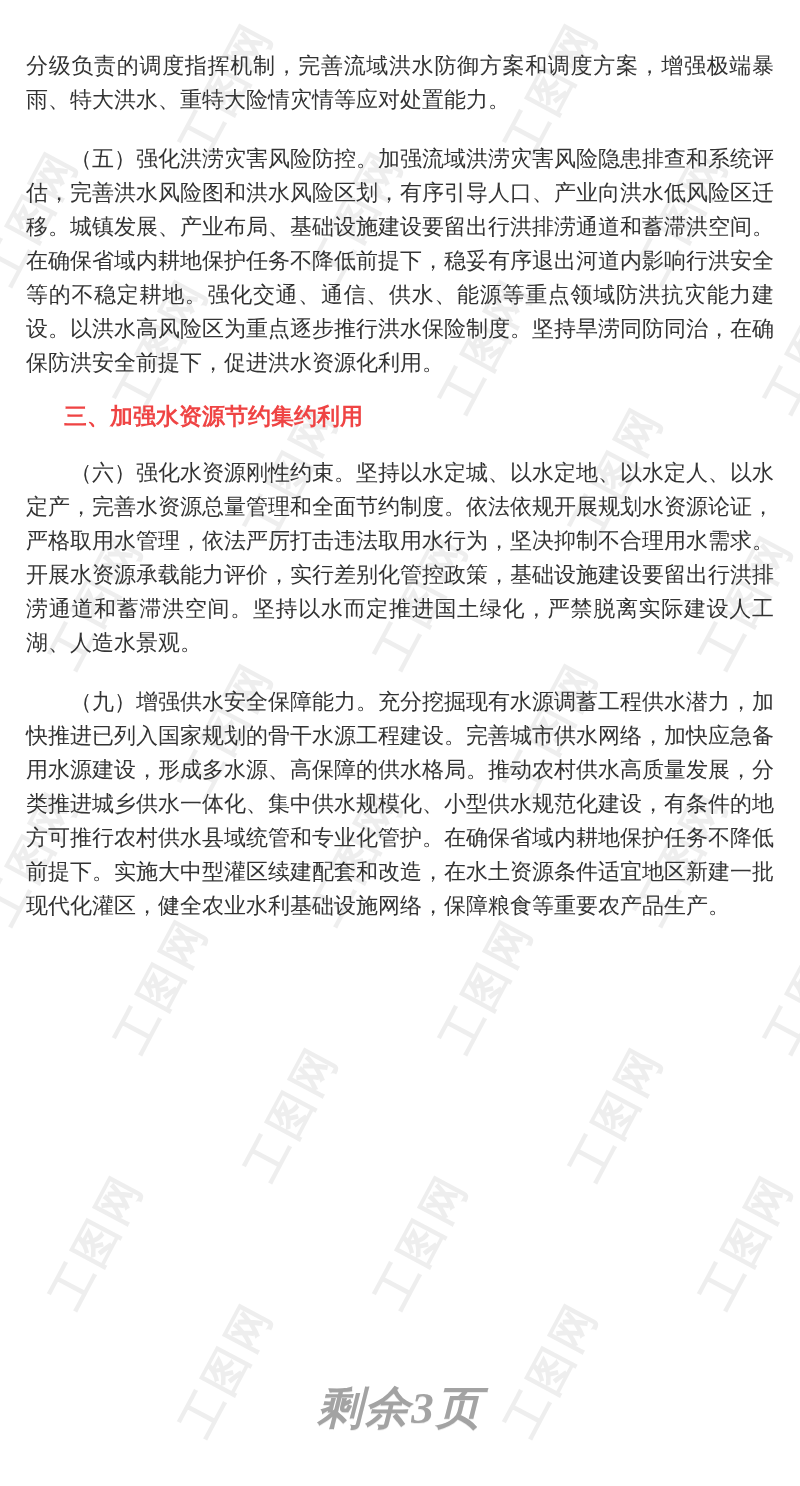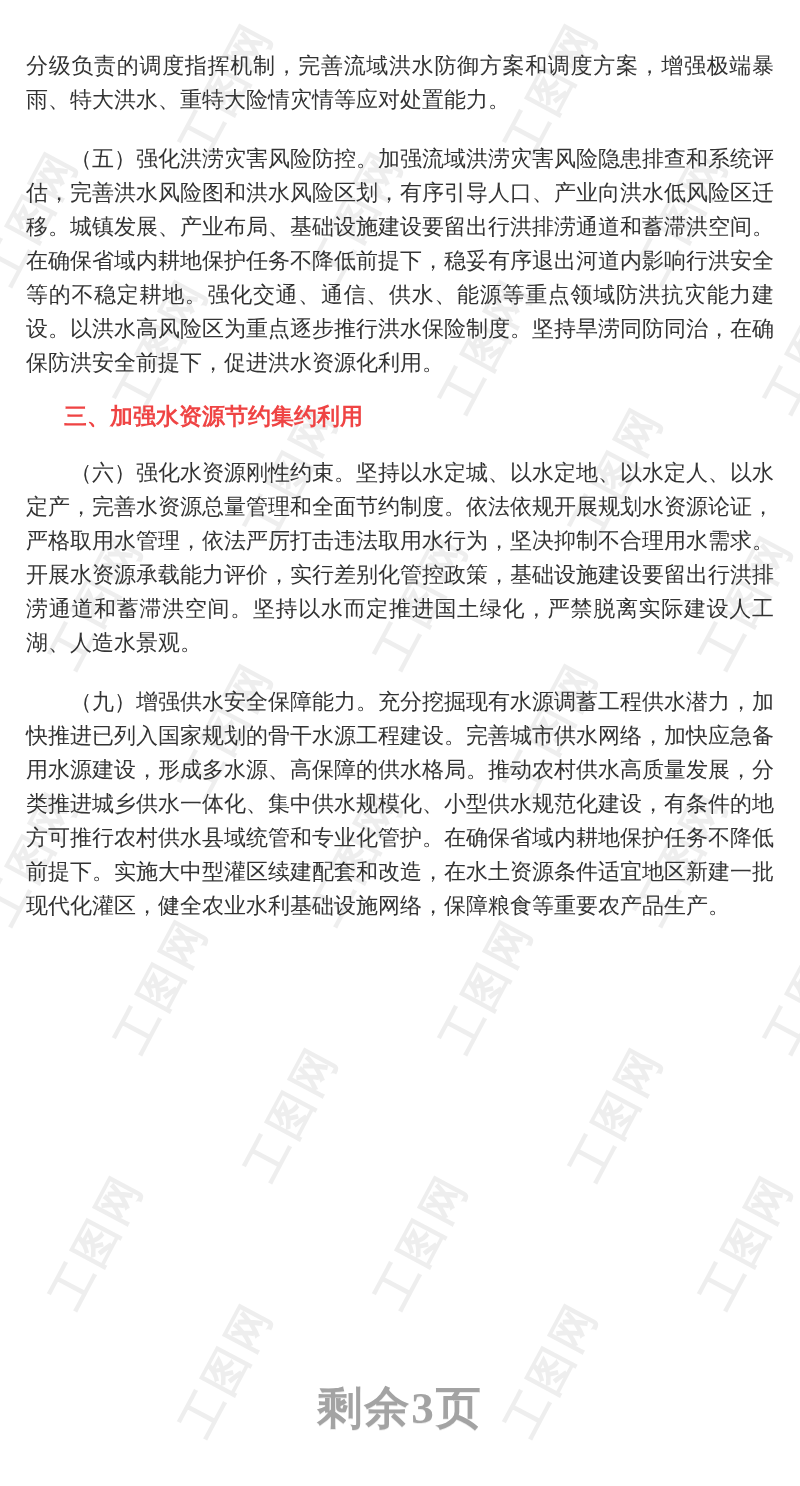--- a/index.html
+++ b/index.html
@@ -63,20 +63,21 @@
   .preview-footer {
     position: absolute;
     top: 1378px;
     left: 0;
     width: 800px;
     z-index: 3;
     display: flex;
     justify-content: center;
     align-items: baseline;
     gap: 46px;
+    font-style: italic;
   }
   .preview-footer span {
     font-size: 45px;
     font-weight: bold;
     color: #a3a3a3;
     font-family: "Liberation Serif", serif;
     letter-spacing: 2px;
     text-shadow: 0 1px 0 rgba(0,0,0,0.08);
   }
 </style>

